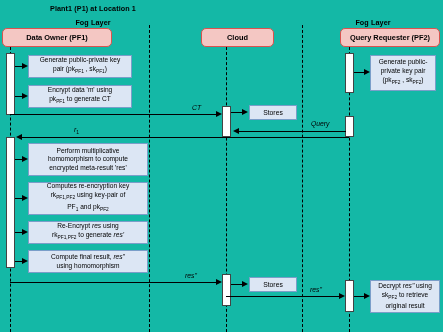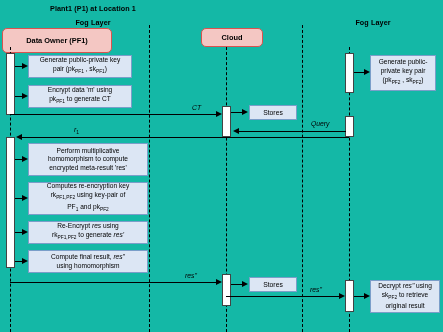--- a/index.html
+++ b/index.html
@@ -37,22 +37,23 @@
 <body>
 
 <div id="stage">
 
   <div class="col-title" style="left:18px;top:4px;width:150px;">Plant1 (P1) at Location 1</div>
   <div class="layer-title" style="left:18px;top:18px;width:150px;">Fog Layer</div>
 
 
   <div class="layer-title" style="left:308px;top:18px;width:130px;">Fog Layer</div>
 
-  <div class="actor" style="left:2px;top:28px;width:110px;height:25px;">Data Owner (PF1)</div>
-  <div class="actor" style="left:201px;top:28px;width:62px;height:19px;">Cloud</div>
+  <div class="actor" style="left:2px;top:28px;width:110px;height:19px;">Data Owner (PF1)</div>
+  <div class="actor" style="left:201px;top:28px;width:73px;height:19px;">Cloud</div>
+  <div class="actor" style="left:340px;top:28px;width:100px;height:19px;">Query Requester (PF2)</div>
 
   <div class="sep" style="left:149px;top:25px;height:307px;"></div>
   <div class="sep" style="left:302px;top:25px;height:307px;"></div>
 
   <div class="lifeline" style="left:10px;top:47px;height:285px;"></div>
   <div class="lifeline" style="left:226px;top:47px;height:285px;"></div>
   <div class="lifeline" style="left:349px;top:47px;height:285px;"></div>
 
   <div class="activation" style="left:6px;top:53px;width:9px;height:62px;"></div>
   <div class="activation" style="left:6px;top:137px;width:9px;height:131px;"></div>

